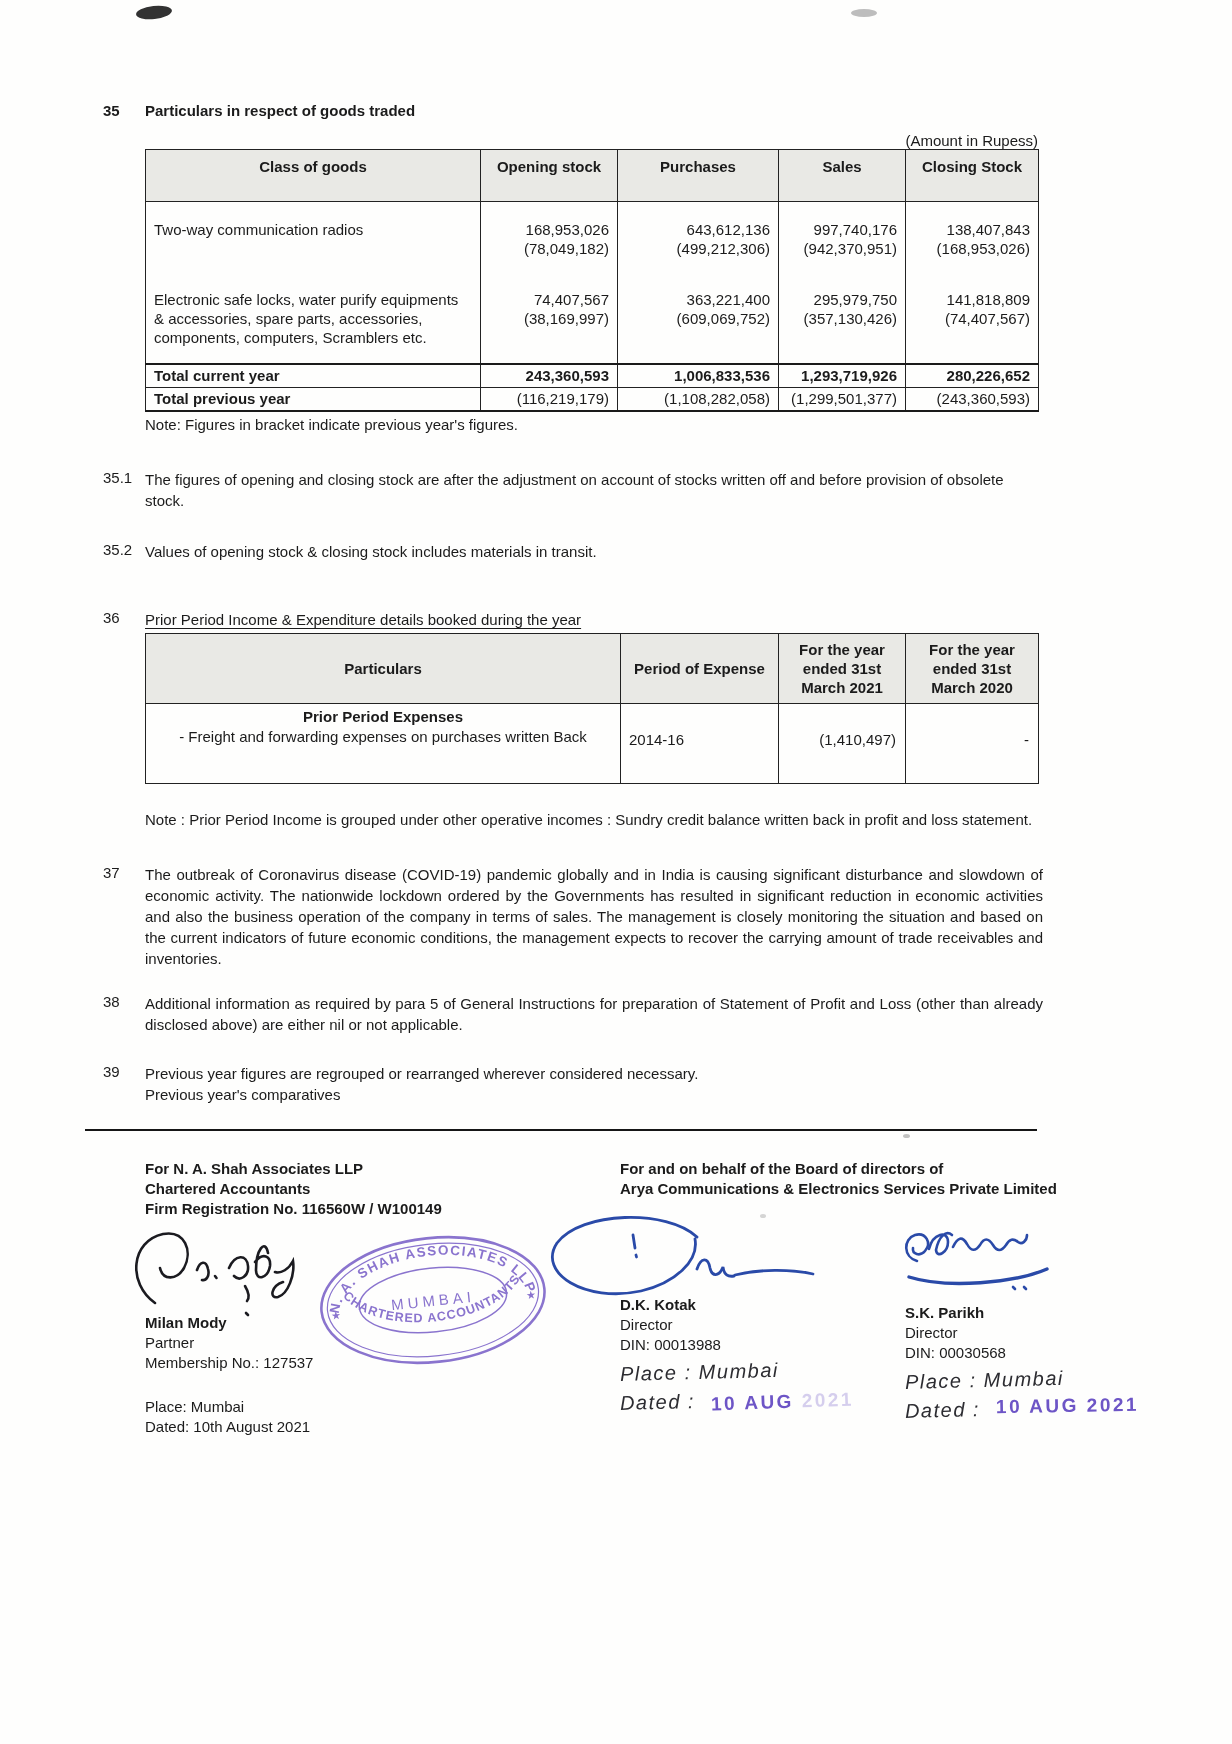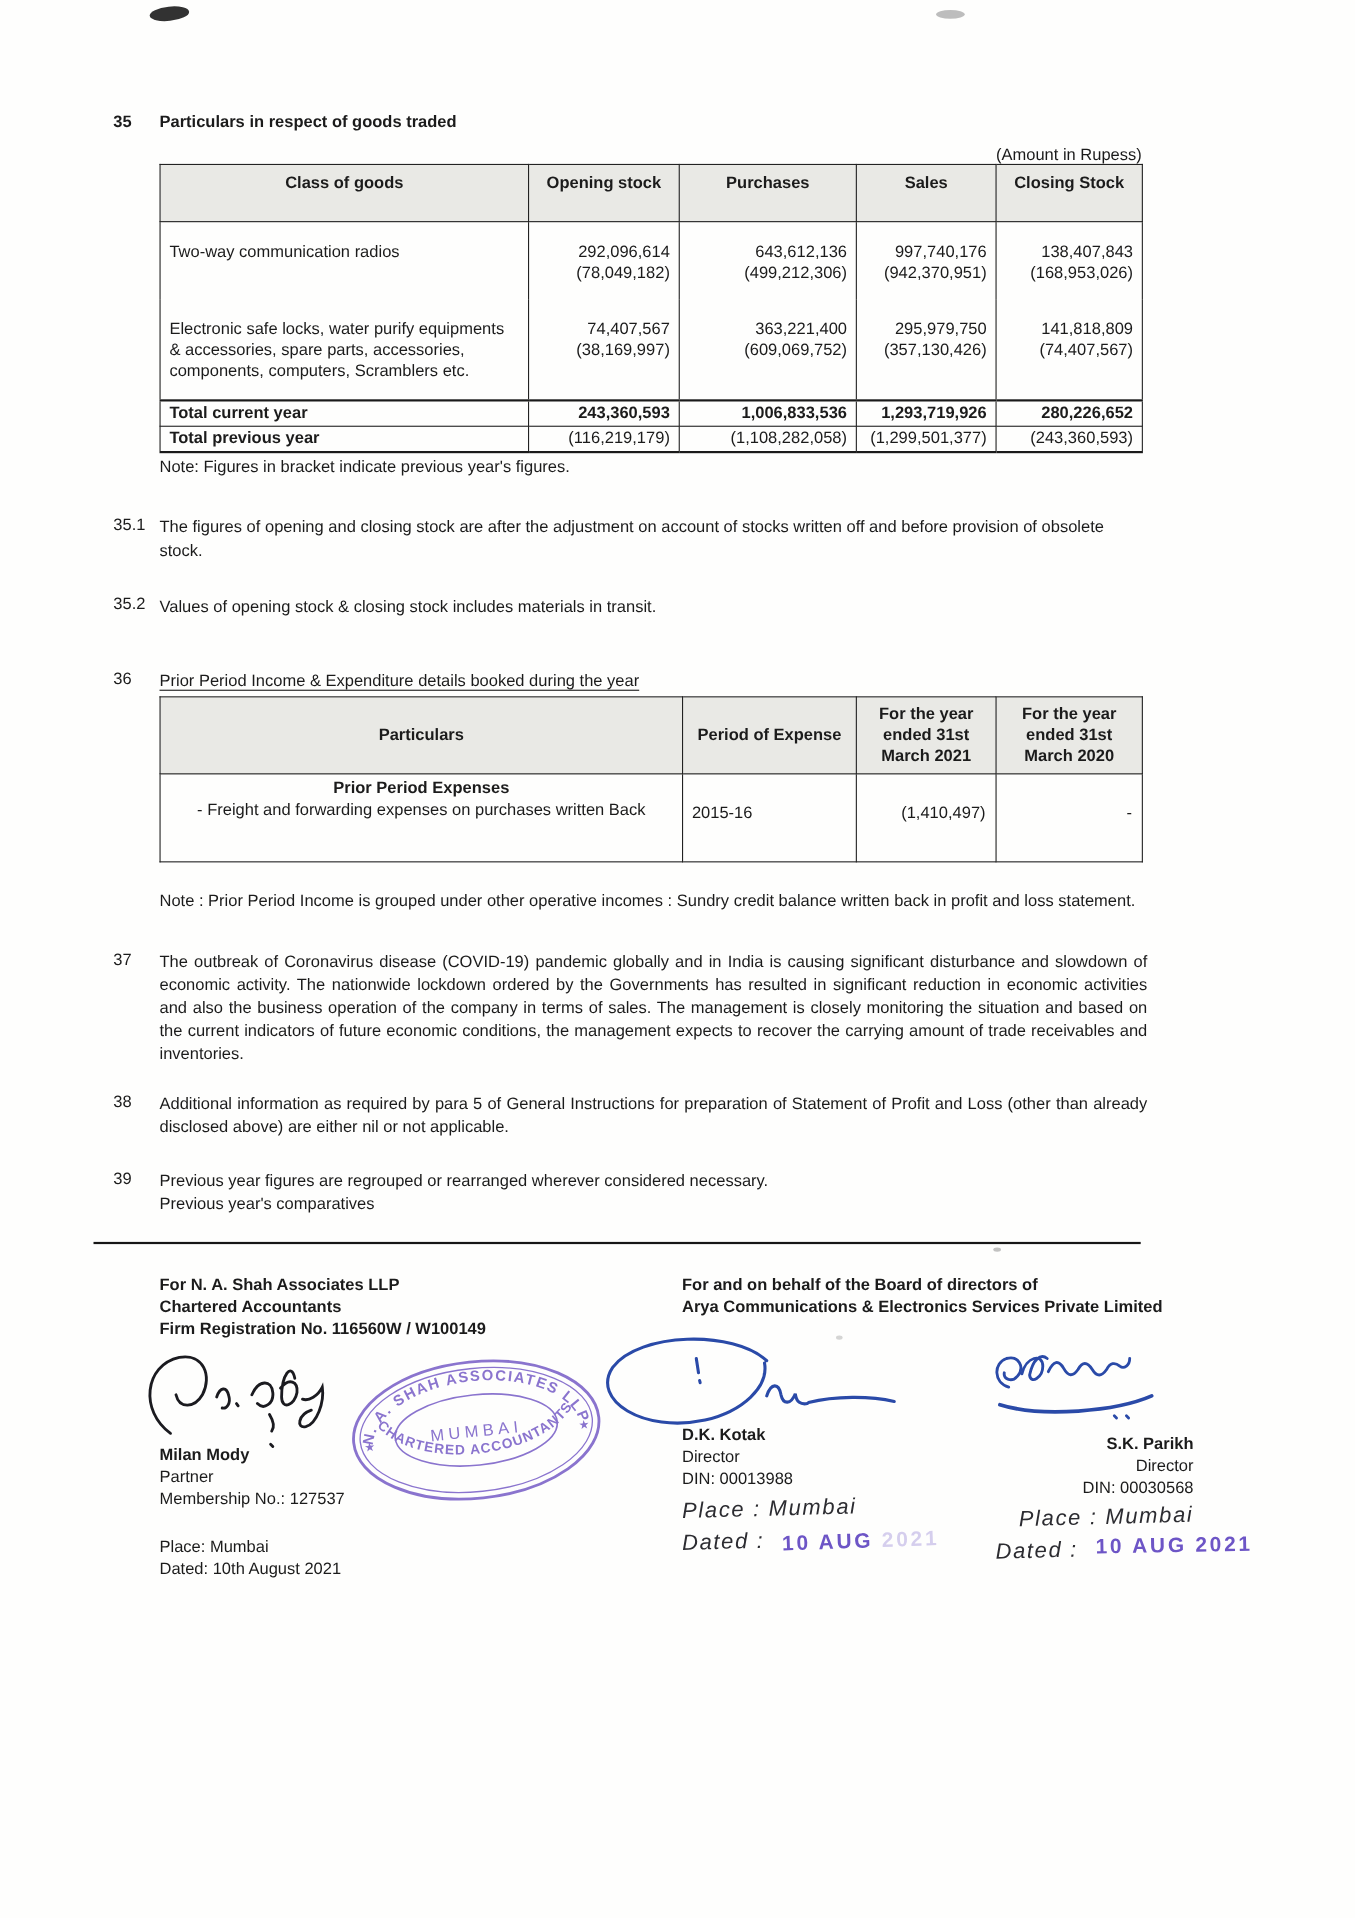--- a/index.html
+++ b/index.html
@@ -68,21 +68,21 @@
   .auditor { position: absolute; left: 0; top: 0; width: 340px; line-height: 20px; }
   .board   { position: absolute; left: 475px; top: 0; width: 465px; line-height: 20px; }
 
   .sig-svg { display: block; }
   .sig-mody { margin: 4px 0 -16px -20px; }
   .auditor .who { margin-top: 10px; }
   .auditor .place-block { margin-top: 24px; }
 
   .directors { display: flex; margin-top: 6px; }
   .director-1 { width: 285px; }
-  .director-2 { width: 180px; text-align: right; }
+  .director-2 { width: 180px; }
   .sig-kotak  { margin: 2px 0 -12px -85px; }
   .sig-parikh { margin: 14px 0 6px -10px; }
 
   .hand { font-style: italic; font-size: 20px; letter-spacing: 1.5px; color: #2c2c31; }
   .hand-line { margin-top: 9px; transform: rotate(-1.5deg); transform-origin: left; white-space: nowrap; }
   .dated-line { display: flex; gap: 16px; align-items: flex-start; }
   .date-stamp { font-weight: bold; color: #6d55c6; font-size: 19px; letter-spacing: 2.5px; white-space: nowrap; font-style: normal; }
   .stamp-tilt-1 { transform: rotate(-2deg); margin-top: 8px; }
   .stamp-tilt-2 { transform: rotate(-1deg); margin-top: 4px; }
   .year-faded { opacity: .28; }
@@ -119,21 +119,21 @@
         <th>Opening stock</th>
         <th>Purchases</th>
         <th>Sales</th>
         <th>Closing Stock</th>
       </tr>
     </thead>
     <tbody>
       <tr class="body-row body-row-1">
         <td>Two-way communication radios</td>
         <td class="amt">
-          <div>292,096,614</div>
+          <div>168,953,026</div>
             <div>(78,049,182)</div>
         </td>
         <td class="amt">
           <div>643,612,136</div>
             <div>(499,212,306)</div>
         </td>
         <td class="amt">
           <div>997,740,176</div>
             <div>(942,370,951)</div>
         </td>
@@ -207,21 +207,21 @@
         <th>For the year ended 31st March 2021</th>
         <th>For the year ended 31st March 2020</th>
       </tr>
     </thead>
     <tbody>
       <tr>
         <td class="part">
           <div class="bold">Prior Period Expenses</div>
           <div>- Freight and forwarding expenses on purchases written Back</div>
         </td>
-        <td class="period">2015-16</td>
+        <td class="period">2014-16</td>
         <td class="amt">(1,410,497)</td>
         <td class="amt">-</td>
       </tr>
     </tbody>
   </table>
   <div class="note-36">Note :  Prior Period Income is grouped under other operative incomes : Sundry credit balance written back in profit and loss statement.</div>
 
   <div class="sec sec-37">
     <div class="num">37</div>
     <div class="body justify">The outbreak of Coronavirus disease (COVID-19) pandemic globally and in India is causing significant disturbance and slowdown of economic activity. The nationwide lockdown ordered by the Governments has resulted in significant reduction in economic activities and also the business operation of the company in terms of sales. The management is closely monitoring the situation and based on the current indicators of future economic conditions, the management expects to recover the carrying amount of trade receivables and inventories.</div>

